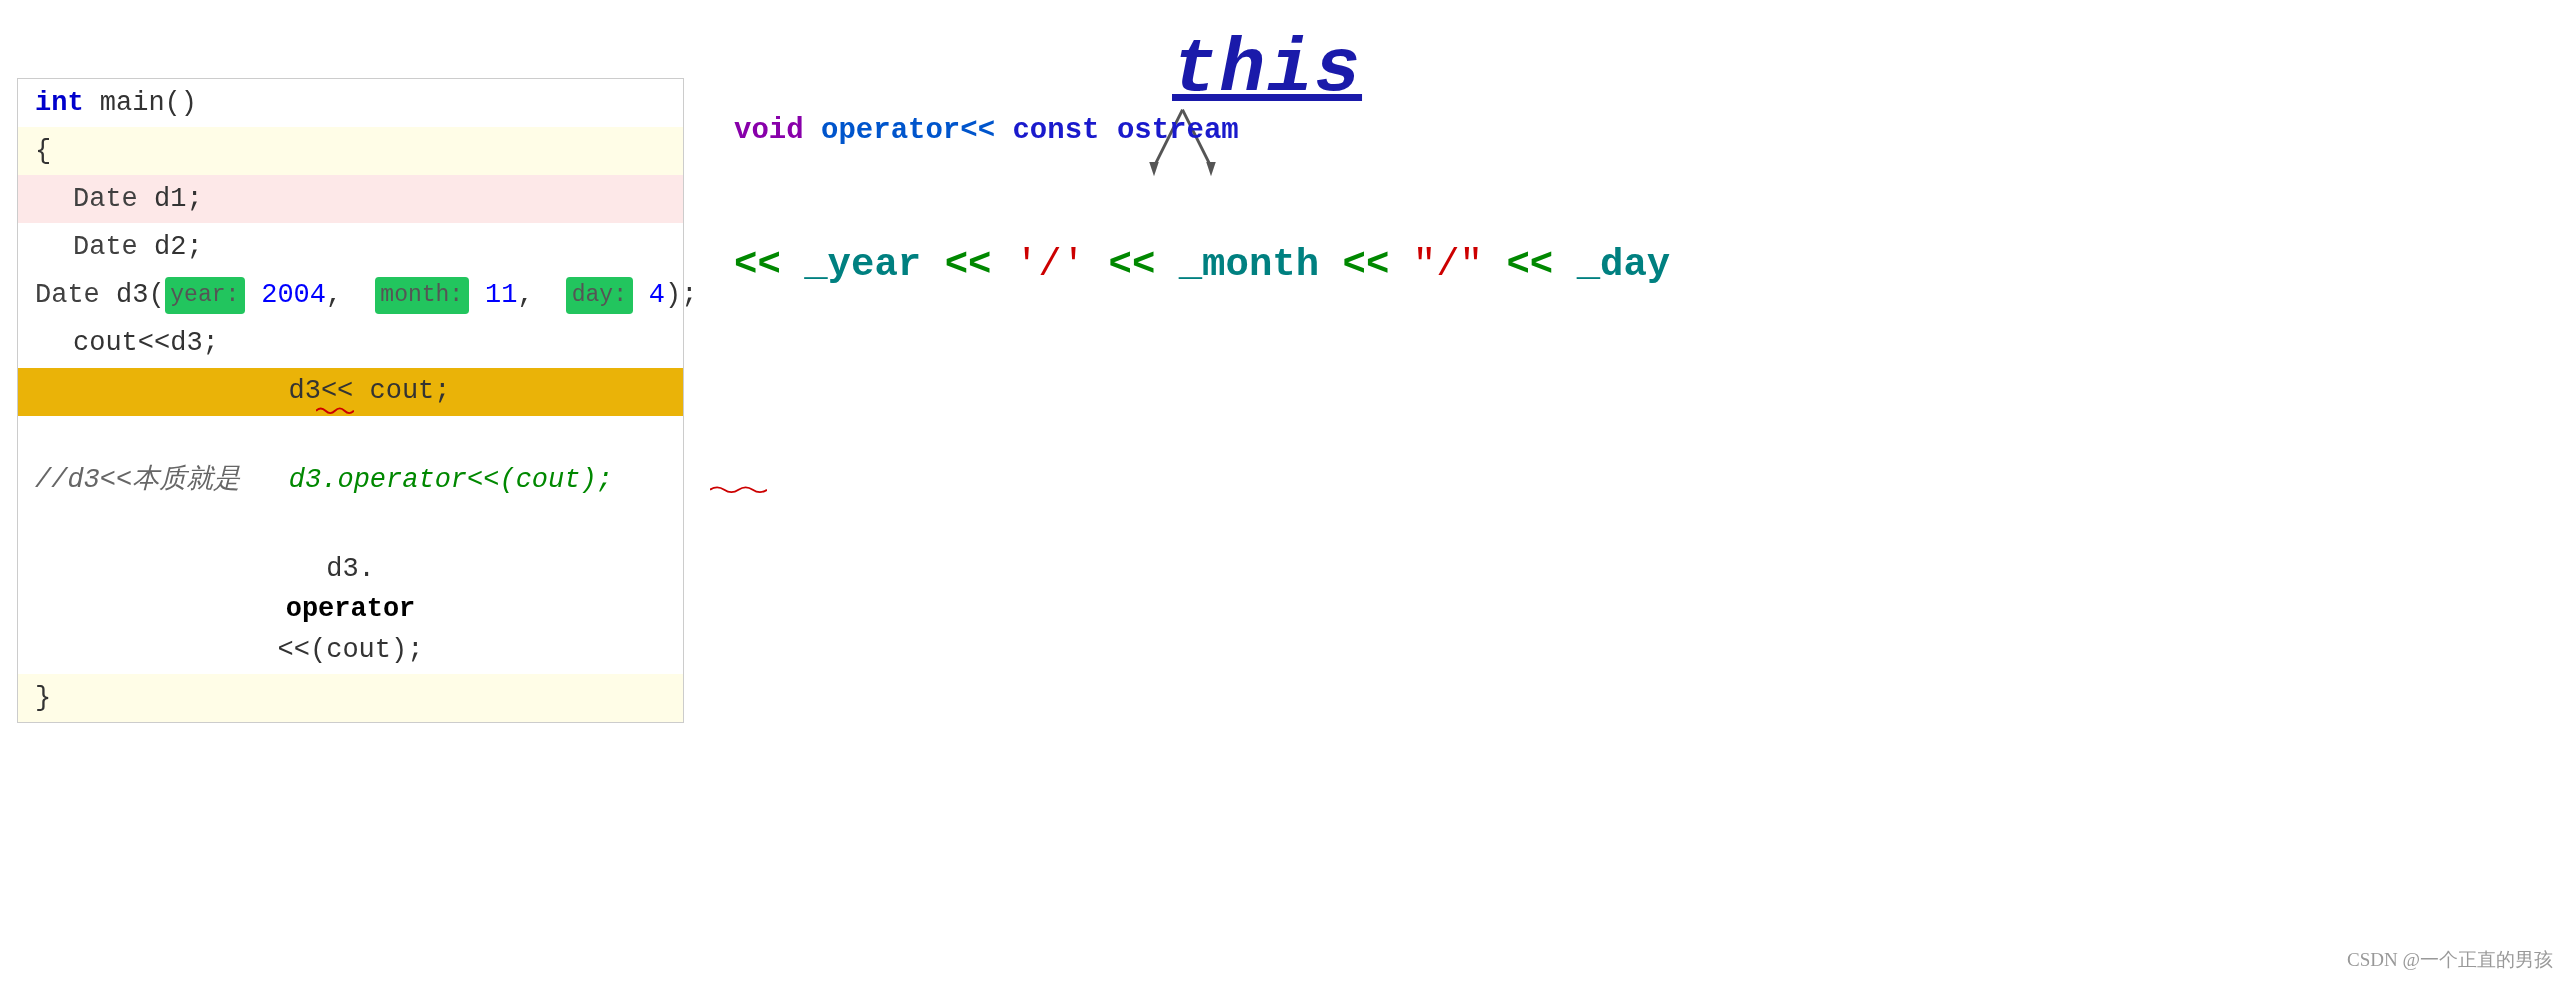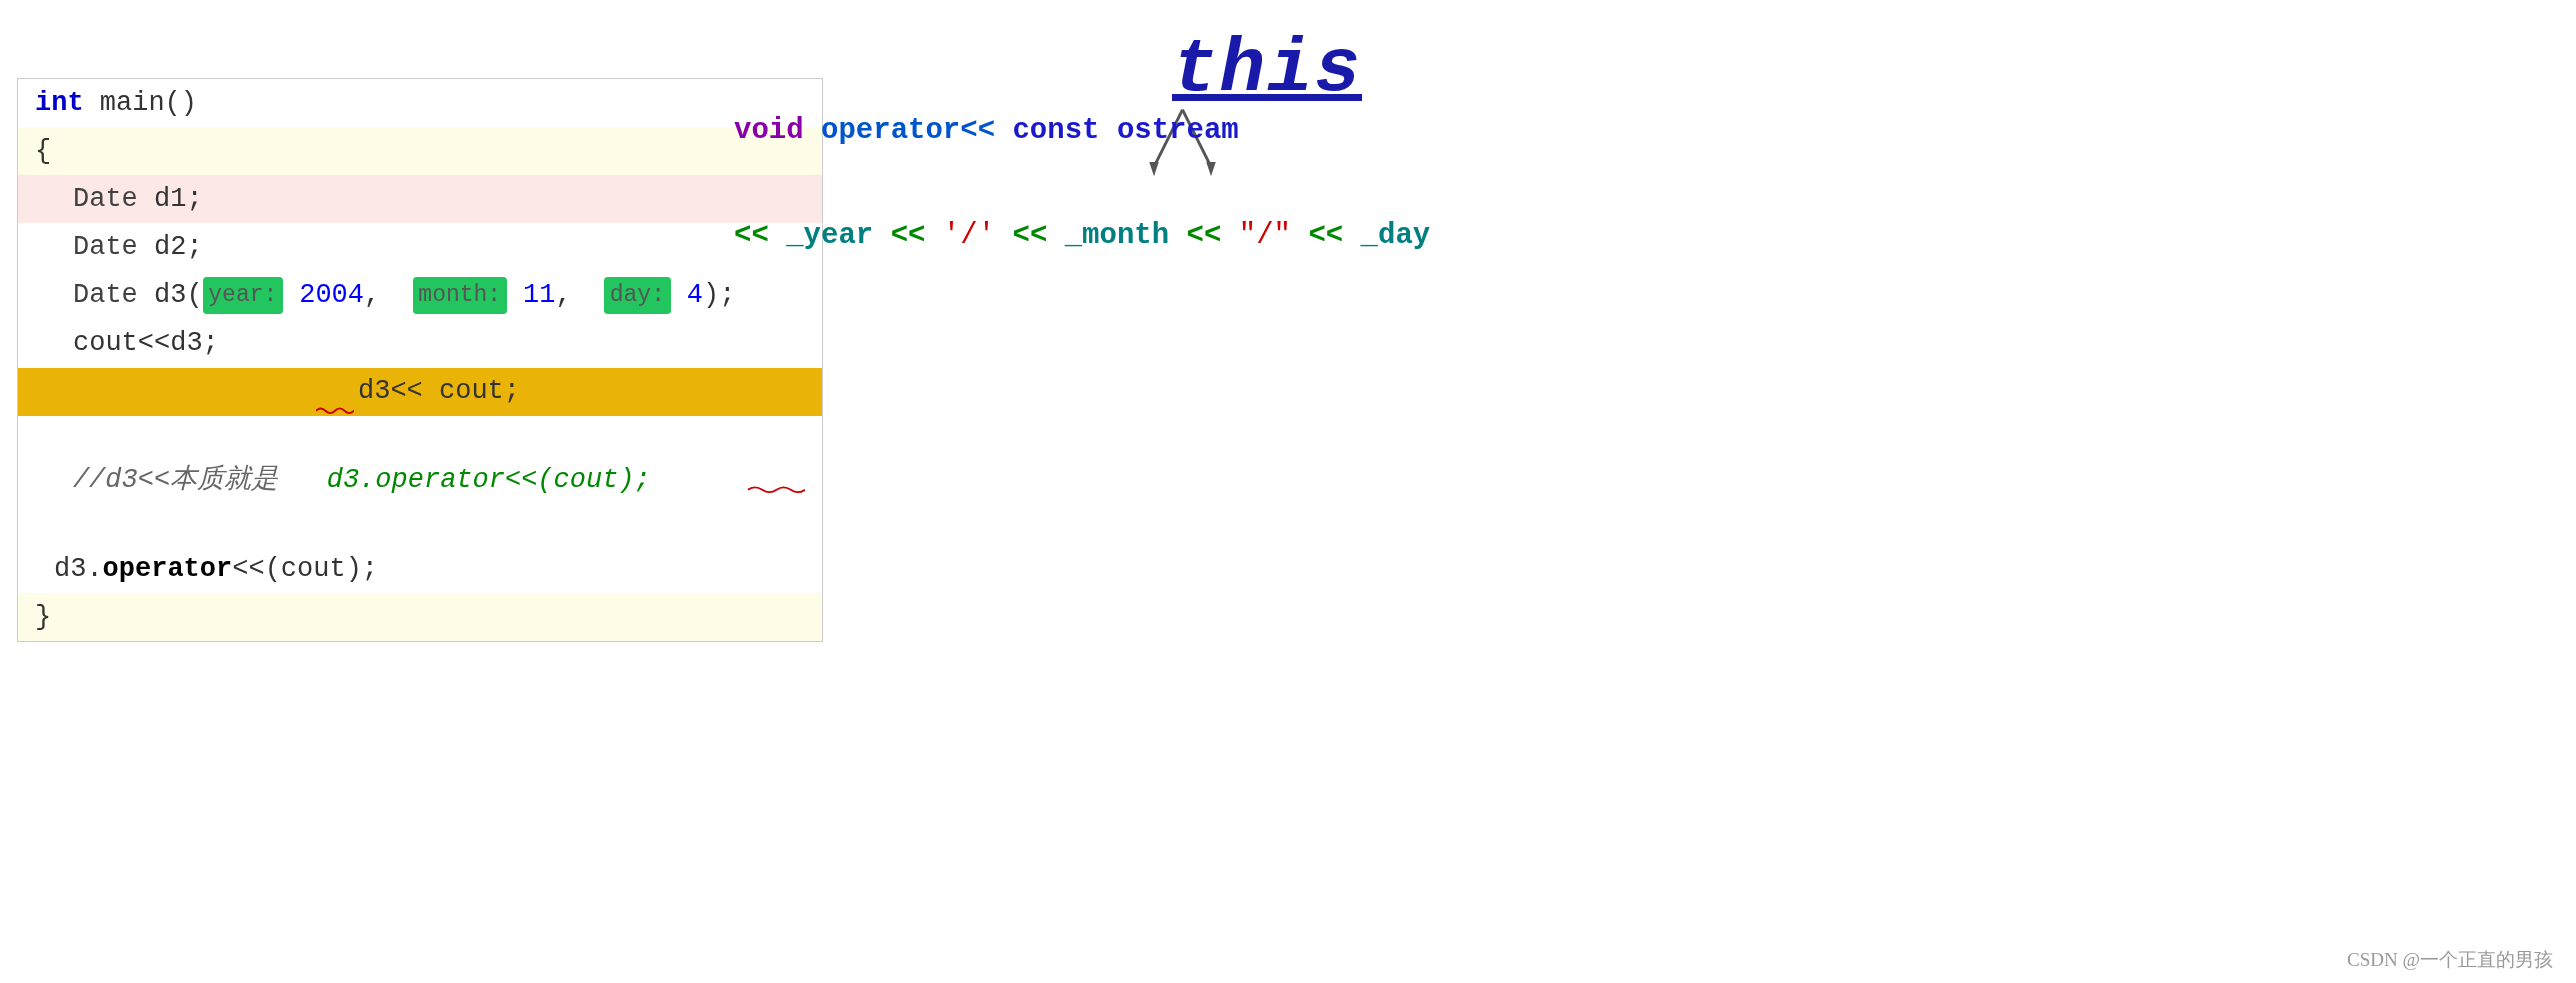--- a/index.html
+++ b/index.html
@@ -10,21 +10,21 @@
       width: 2576px;
       height: 984px;
       overflow: hidden;
       position: relative;
     }
 
     .left-panel {
       position: absolute;
       left: 17px;
       top: 78px;
-      width: 806px;
+      width: 667px;
       background: #ffffff;
       border: 1.9px solid #cccccc;
       padding: 0;
     }
 
     .code-line {
       display: flex;
       align-items: center;
       padding: 3.8px 17px;
       font-size: 27px;
@@ -60,20 +60,21 @@
       background: #eab308;
       justify-content: center;
     }
 
     .line-comment {
       background: #ffffff;
     }
 
     .line-operator {
       background: #ffffff;
+      flex-direction: column;
     }
 
     .line-brace-close {
       background: #fffde7;
     }
 
     .kw-int { color: #0000cc; font-weight: bold; }
     .kw-date { color: #404040; }
     .kw-bold { color: #000000; font-weight: bold; }
     .num-blue { color: #0000ff; }
@@ -127,23 +128,23 @@
       white-space: nowrap;
     }
 
     .void-kw { color: #8800aa; font-weight: bold; }
     .op-blue { color: #0055cc; font-weight: bold; }
     .const-kw { color: #1a1acc; font-weight: bold; }
     .ostream-kw { color: #1a1acc; font-weight: bold; }
 
     .stream-line {
       position: absolute;
-      top: 219px;
+      top: 243px;
       left: 19px;
-      font-size: 29px;
+      font-size: 39px;
       white-space: nowrap;
     }
 
     .stream-op { color: #008800; font-weight: bold; }
     .stream-str { color: #cc0000; }
     .stream-var { color: #008080; font-weight: bold; }
 
     .watermark {
       position: absolute;
       bottom: 11.4px;

